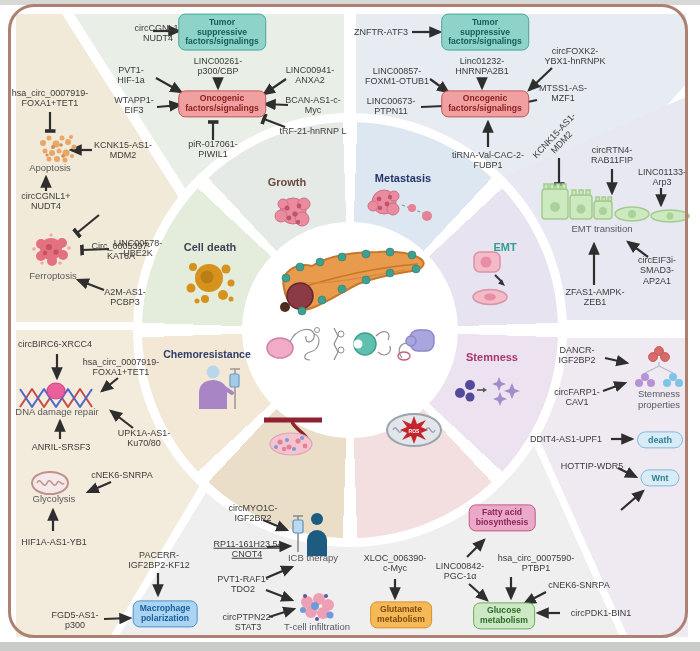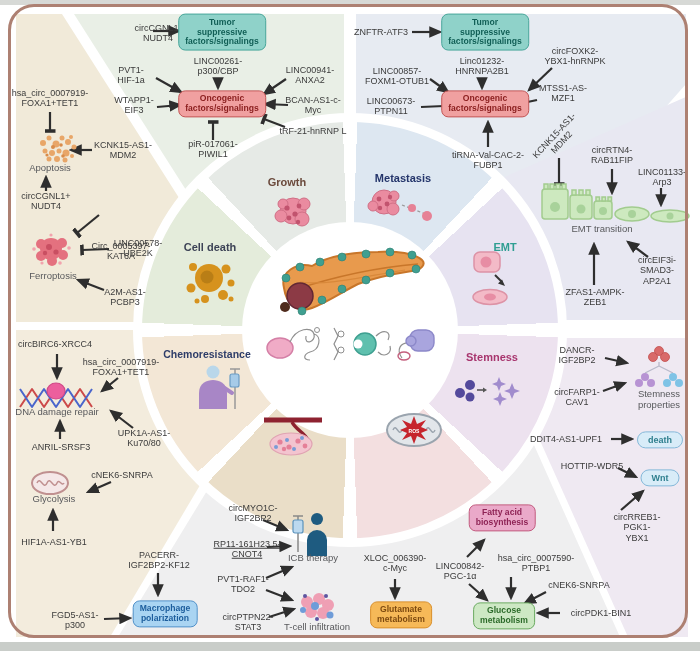--- a/index.html
+++ b/index.html
@@ -499,22 +499,20 @@
     <div class="node " style="left: 460px; top: 571px;">LINC00842-
 PGC-1α</div>
     <div class="node box box-pink" style="left: 502px; top: 518px;">Fatty acid
 biosynthesis</div>
     <div class="node " style="left: 536px; top: 563px;">hsa_circ_0007590-
 PTBP1</div>
     <div class="node " style="left: 579px; top: 585px;">cNEK6-SNRPA</div>
     <div class="node box box-green" style="left: 504px; top: 616px;">Glucose
 metabolism</div>
     <div class="node " style="left: 601px; top: 613px;">circPDK1-BIN1</div>
-    <div class="node " style="left: 637px; top: 527px;">circRREB1-PGK1-
-YBX1</div>
     <div class="node " style="left: 577px; top: 355px;">DANCR-
 IGF2BP2</div>
     <div class="node " style="left: 577px; top: 397px;">circFARP1-
 CAV1</div>
     <div class="node caption" style="left: 659px; top: 400px;">Stemness
 properties</div>
     <div class="node " style="left: 566px; top: 439px;">DDIT4-AS1-UPF1</div>
     <div class="node pill" style="left: 660px; top: 440px;">death</div>
     <div class="node " style="left: 582px; top: 466px; padding-left: 20px;">HOTTIP-WDR5</div>
     <div class="node pill" style="left: 660px; top: 478px;">Wnt</div>

